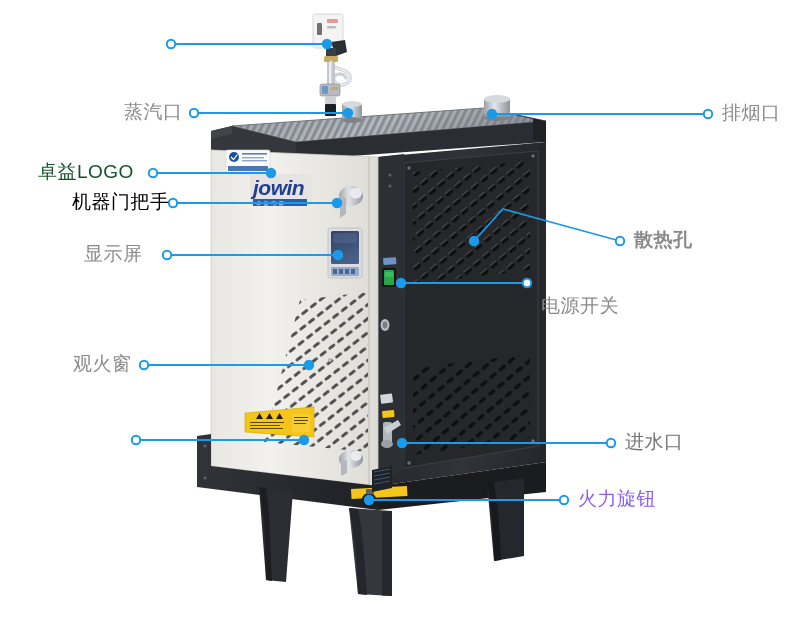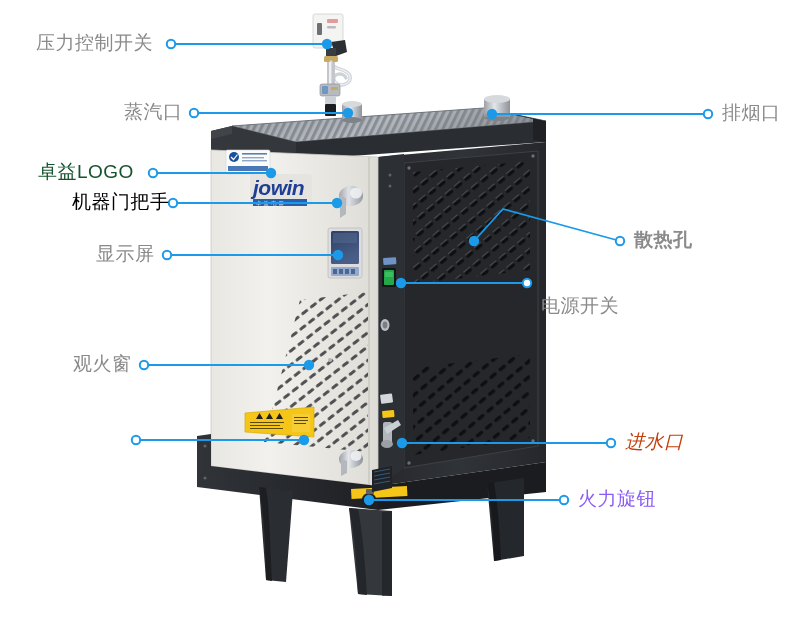--- a/index.html
+++ b/index.html
@@ -332,36 +332,35 @@
         <circle cx="309" cy="365" r="5.2" fill="#1a9ae8"></circle>
         <circle cx="136" cy="440" r="4.2" fill="#ffffff" stroke="#1a9ae8" stroke-width="2"></circle>
         <circle cx="304" cy="440" r="5.2" fill="#1a9ae8"></circle>
         <circle cx="611" cy="443" r="4.2" fill="#ffffff" stroke="#1a9ae8" stroke-width="2"></circle>
         <circle cx="402" cy="443" r="5.2" fill="#1a9ae8"></circle>
         <circle cx="564" cy="500" r="4.2" fill="#ffffff" stroke="#1a9ae8" stroke-width="2"></circle>
         <circle cx="369" cy="500" r="5.2" fill="#1a9ae8"></circle>
       </g>
   </svg>
 
-  <div class="callout-label" style="left: 36px; top: 33px; color: rgb(138, 138, 138);">压力控制开关</div>
 
   <div class="callout-label" style="left: 124px; top: 102px; color: rgb(138, 138, 138); text-align: right;">蒸汽口</div>
 
   <div class="callout-label" style="left: 722px; top: 103px; color: rgb(138, 138, 138);">排烟口</div>
 
   <div class="callout-label" style="left: 38px; top: 162px; color: #14532d;">卓益LOGO</div>
 
   <div class="callout-label" style="left: 72px; top: 192px; color: #000000;">机器门把手</div>
 
-  <div class="callout-label" style="left: 96px; top: 244px; color: rgb(138, 138, 138); font-family: Liberation Serif, serif;">显示屏</div>
+  <div class="callout-label" style="left: 84px; top: 244px; color: rgb(138, 138, 138); font-family: Liberation Serif, serif;">显示屏</div>
 
   <div class="callout-label" style="left: 634px; top: 230px; color: rgb(138, 138, 138); font-weight: bold;">散热孔</div>
 
   <div class="callout-label" style="left: 541px; top: 272px; color: rgb(138, 138, 138); margin-top: 24px;">电源开关</div>
 
   <div class="callout-label" style="left: 73px; top: 354px; color: rgb(138, 138, 138);">观火窗</div>
 
 
-  <div class="callout-label" style="left: 625px; top: 432px; color: #c2410c; font-style: italic;">进水口</div>
+  <div class="callout-label" style="left: 625px; top: 432px; color: #737373;">进水口</div>
 
   <div class="callout-label" style="left: 578px; top: 489px; color: #8b5cf6;">火力旋钮</div>
 
 </div>
 
 </body></html>

